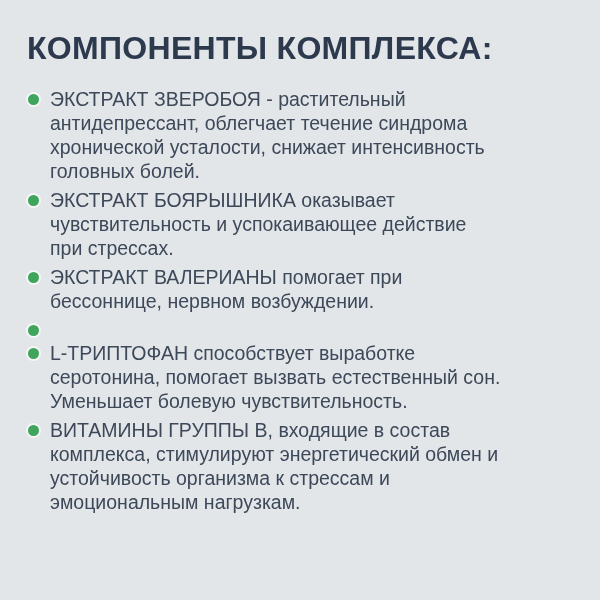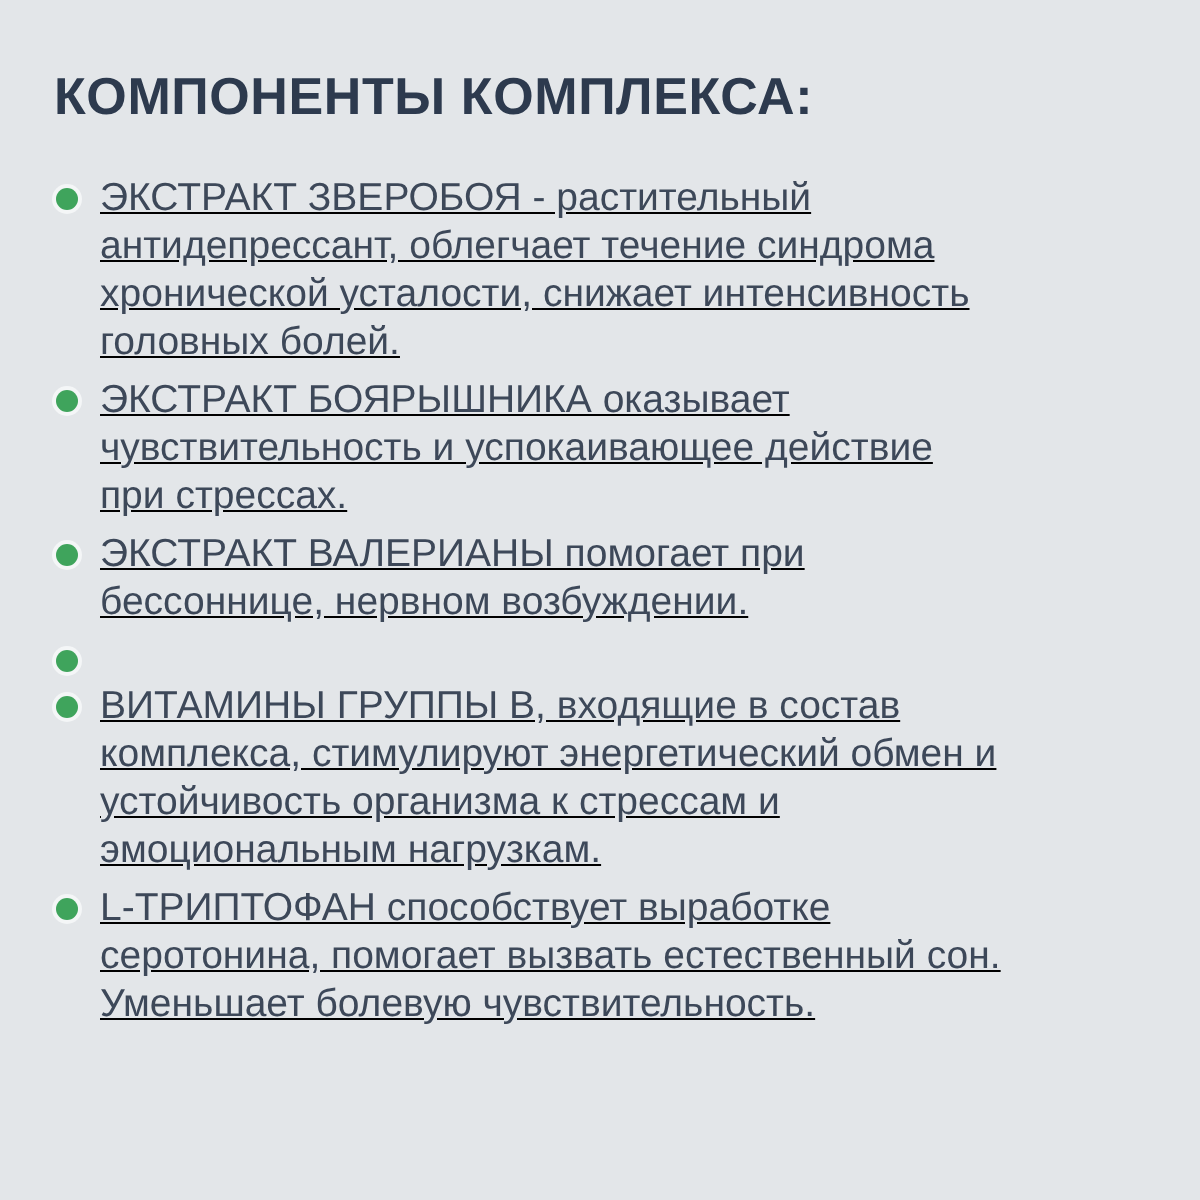--- a/index.html
+++ b/index.html
@@ -11,36 +11,35 @@
     width: 600px;
     height: 600px;
     background: #e3e6e9;
     box-sizing: border-box;
     padding: 30px 28px 0 27px;
     font-family: "Liberation Sans", sans-serif;
     overflow: hidden;
   }
   .page-title {
     margin: 0 0 21px 0;
-    font-size: 26px;
+    font-size: 32px;
     line-height: 36px;
     font-weight: bold;
     letter-spacing: 0.3px;
     color: #2d3a4e;
   }
   .components-list {
     list-style: none;
     margin: 0;
     padding: 0;
   }
   .component-item {
     display: flex;
     align-items: flex-start;
     margin-bottom: 5px;
-    text-decoration: underline;
   }
   .bullet-dot {
     flex: 0 0 auto;
     width: 11px;
     height: 11px;
     border-radius: 50%;
     background: #3fa45c;
     box-shadow: 0 0 0 2px #f4f6f7;
     margin: 7px 11px 0 1px;
   }
@@ -80,28 +79,28 @@
       <span class="component-text">ЭКСТРАКТ ВАЛЕРИАНЫ помогает при
 бессоннице, нервном возбуждении.</span>
     </li>
 
     <li class="component-item">
       <span class="bullet-dot"></span>
     </li>
 
     <li class="component-item">
       <span class="bullet-dot"></span>
+      <span class="component-text">L-ТРИПТОФАН способствует выработке
+серотонина, помогает вызвать естественный сон.
+Уменьшает болевую чувствительность.</span>
+    </li>
+
+    <li class="component-item">
+      <span class="bullet-dot"></span>
       <span class="component-text">ВИТАМИНЫ ГРУППЫ В, входящие в состав
 комплекса, стимулируют энергетический обмен и
 устойчивость организма к стрессам и
 эмоциональным нагрузкам.</span>
-    </li>
-
-    <li class="component-item">
-      <span class="bullet-dot"></span>
-      <span class="component-text">L-ТРИПТОФАН способствует выработке
-серотонина, помогает вызвать естественный сон.
-Уменьшает болевую чувствительность.</span>
     </li>
 
   </ul>
 
 </div>
 
 </body></html>

